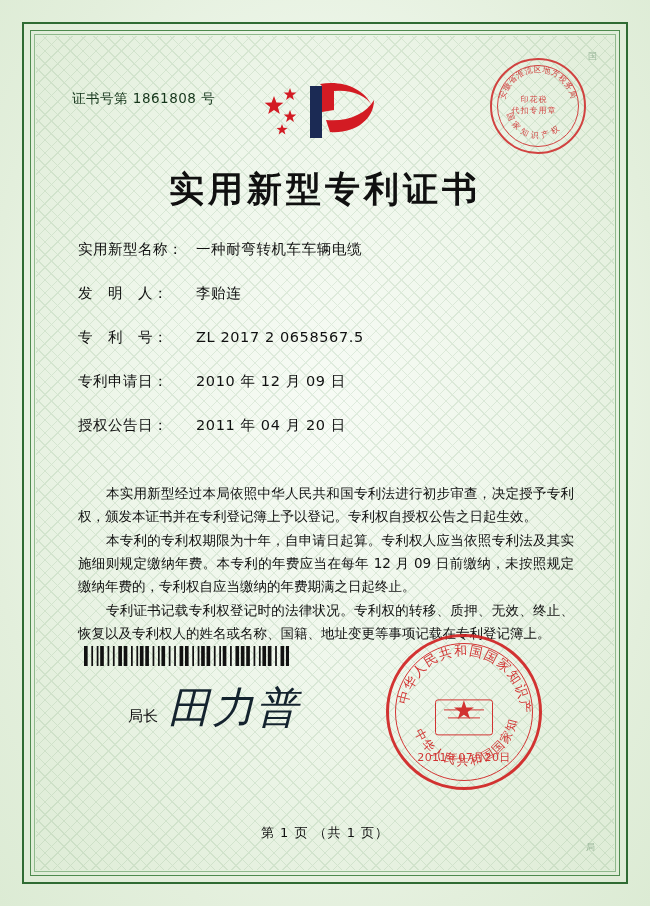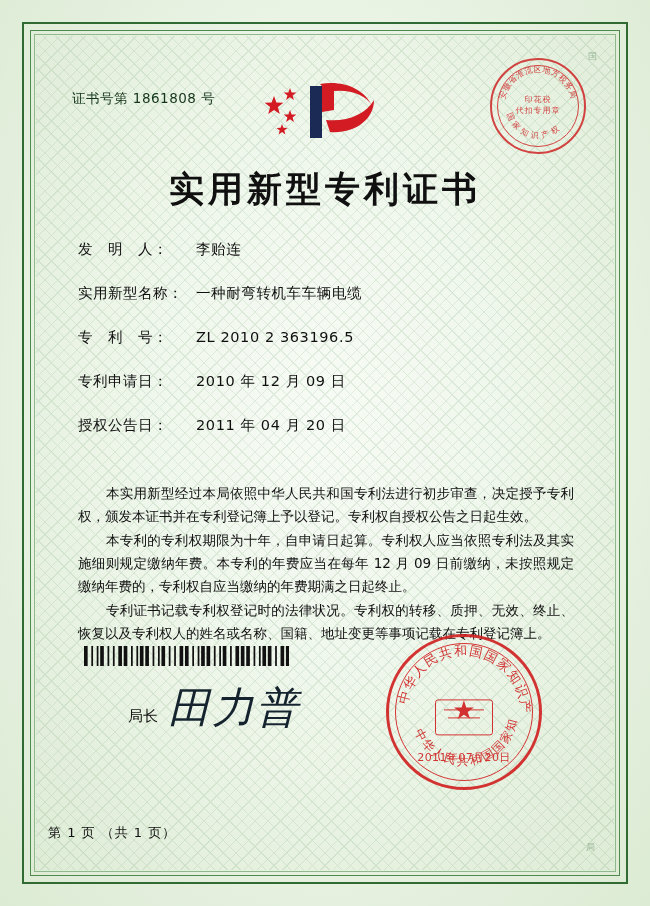--- a/index.html
+++ b/index.html
@@ -117,21 +117,21 @@
     border-radius: 50%;
   }
   .seal-top .arc-text {
     position: absolute;
     left: 0; top: 0; width: 92px; height: 92px;
   }
   .seal-top .mid {
     position: absolute;
     left: 0;
     top: 34px;
-    width: 92px;
+    width: 84px;
     text-align: center;
     font-size: 8px;
     line-height: 11px;
     letter-spacing: 1px;
   }
 
   
   .title {
     position: absolute;
     left: 0;
@@ -280,20 +280,21 @@
     left: 0; top: 0;
     width: 150px; height: 150px;
   }
 
   
   .page-foot {
     position: absolute;
     left: 0;
     right: 0;
     bottom: 16px;
+    text-align: center;
     font-size: 13px;
     color: #101010;
     letter-spacing: 1px;
   }
 
   .watermark-tr {
     position: absolute;
     right: 4px;
     top: 2px;
     font-size: 9px;
@@ -365,30 +366,30 @@
       <div class="mid">
         <div>印花税</div>
         <div>代扣专用章</div>
       </div>
     </div>
 
     <div class="title">实用新型专利证书</div>
 
     <div class="fields">
       <div class="field-row">
+        <div class="field-label">实用新型名称：</div>
+        <div class="field-value">一种耐弯转机车车辆电缆</div>
+      </div>
+      <div class="field-row">
         <div class="field-label">发　明　人：</div>
         <div class="field-value">李贻连</div>
       </div>
       <div class="field-row">
-        <div class="field-label">实用新型名称：</div>
-        <div class="field-value">一种耐弯转机车车辆电缆</div>
-      </div>
-      <div class="field-row">
         <div class="field-label">专　利　号：</div>
-        <div class="field-value">ZL 2010 2 363196.5</div>
+        <div class="field-value">ZL 2017 2 0658567.5</div>
       </div>
       <div class="field-row">
         <div class="field-label">专利申请日：</div>
         <div class="field-value">2010 年 12 月 09 日</div>
       </div>
       <div class="field-row">
         <div class="field-label">授权公告日：</div>
         <div class="field-value">2011 年 04 月 20 日</div>
       </div>
     </div>

